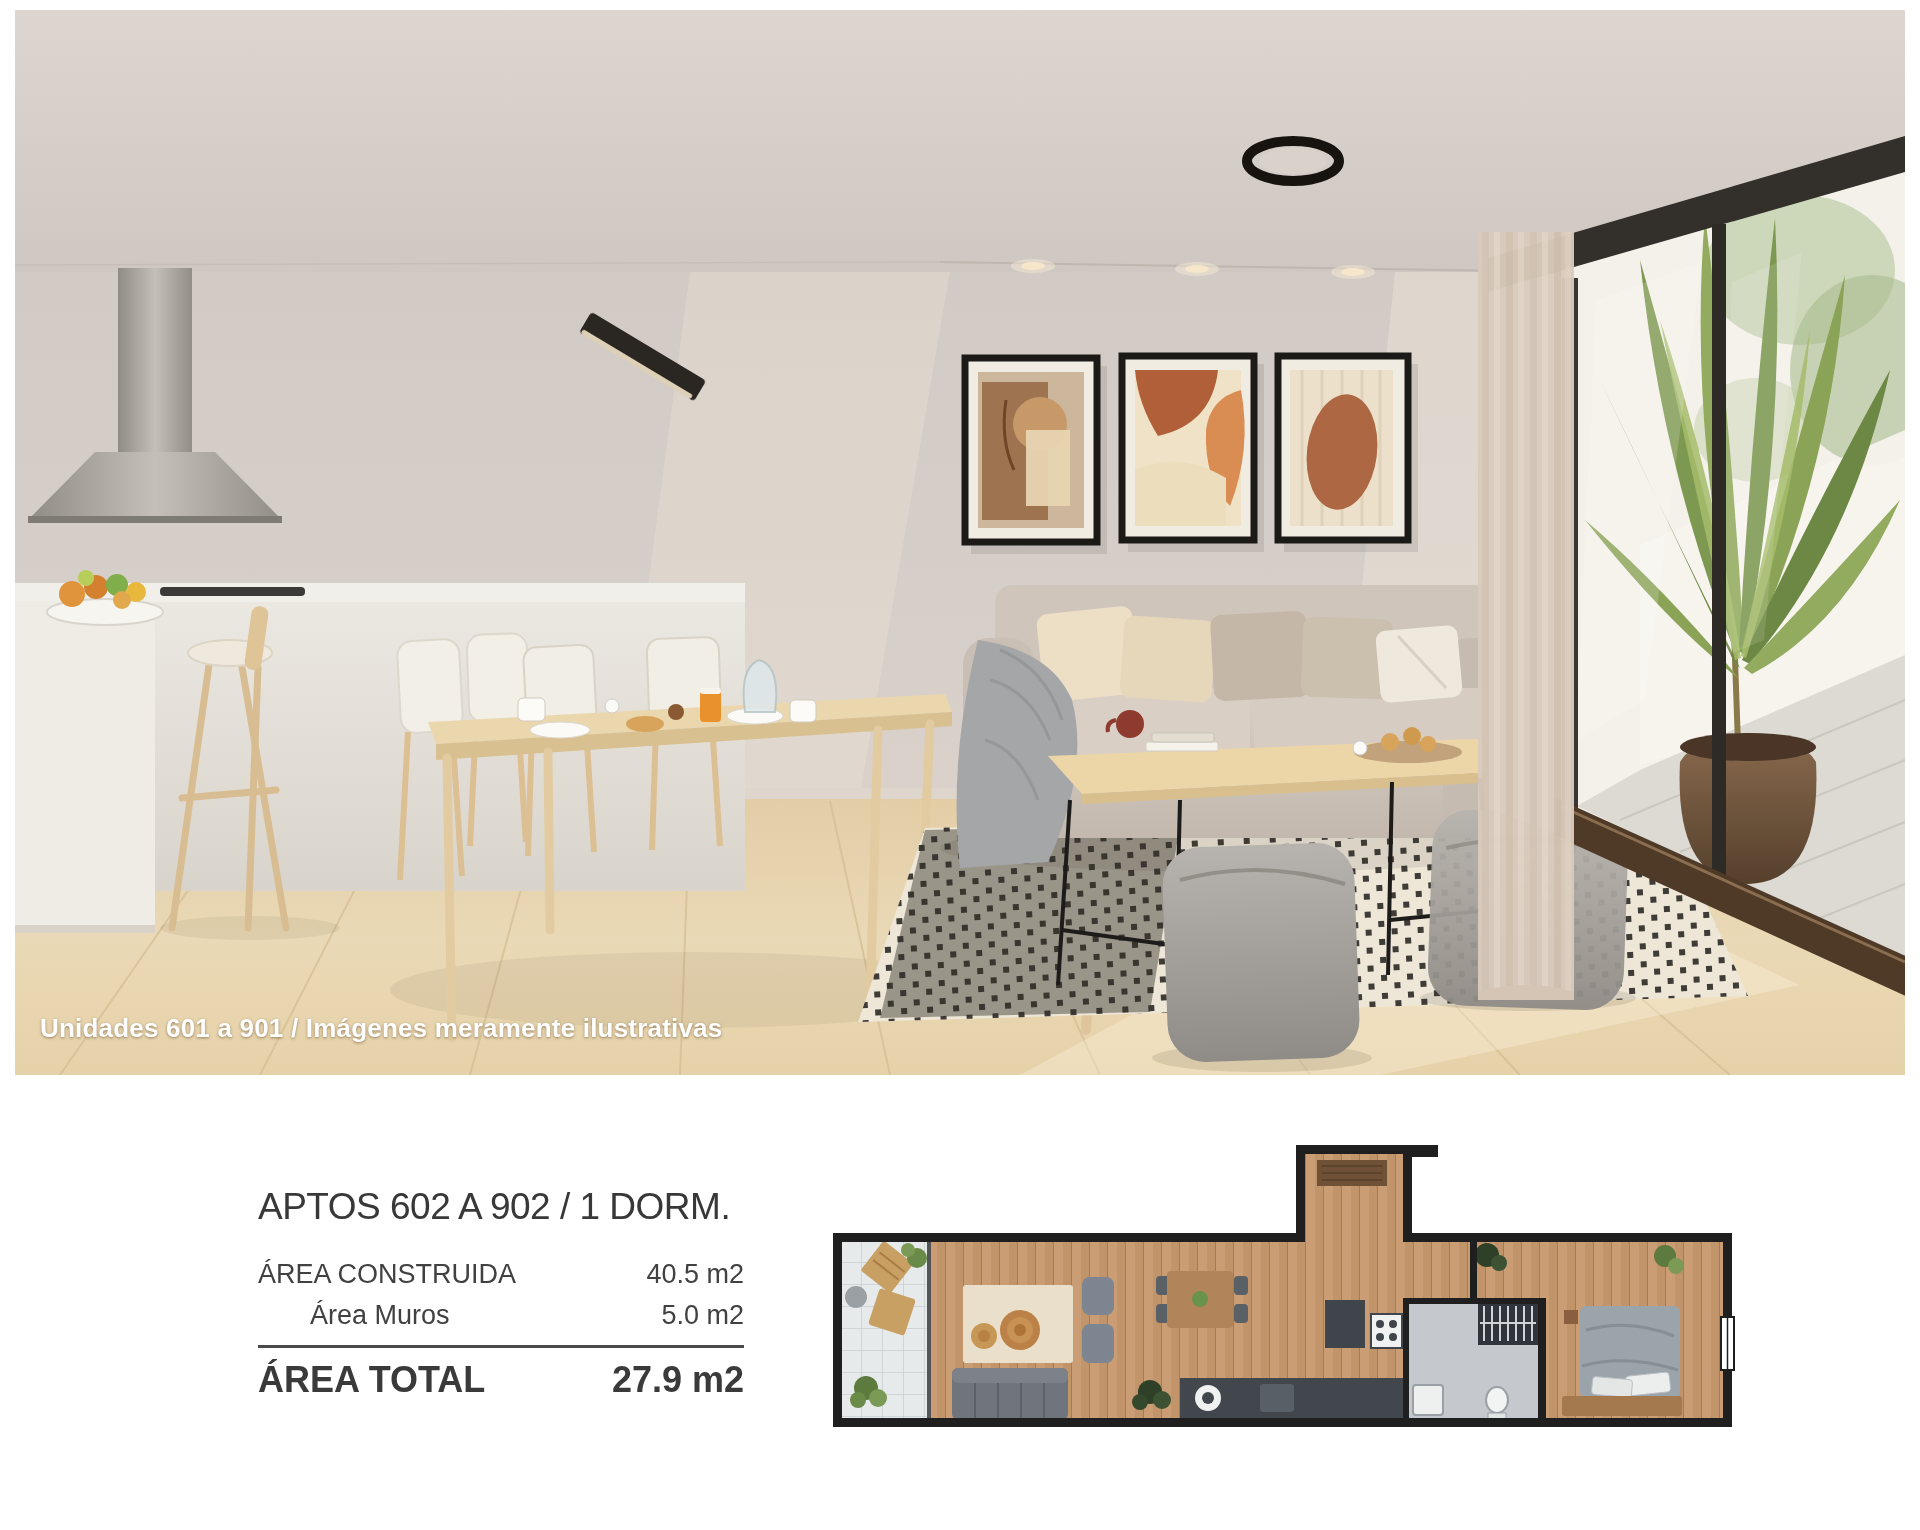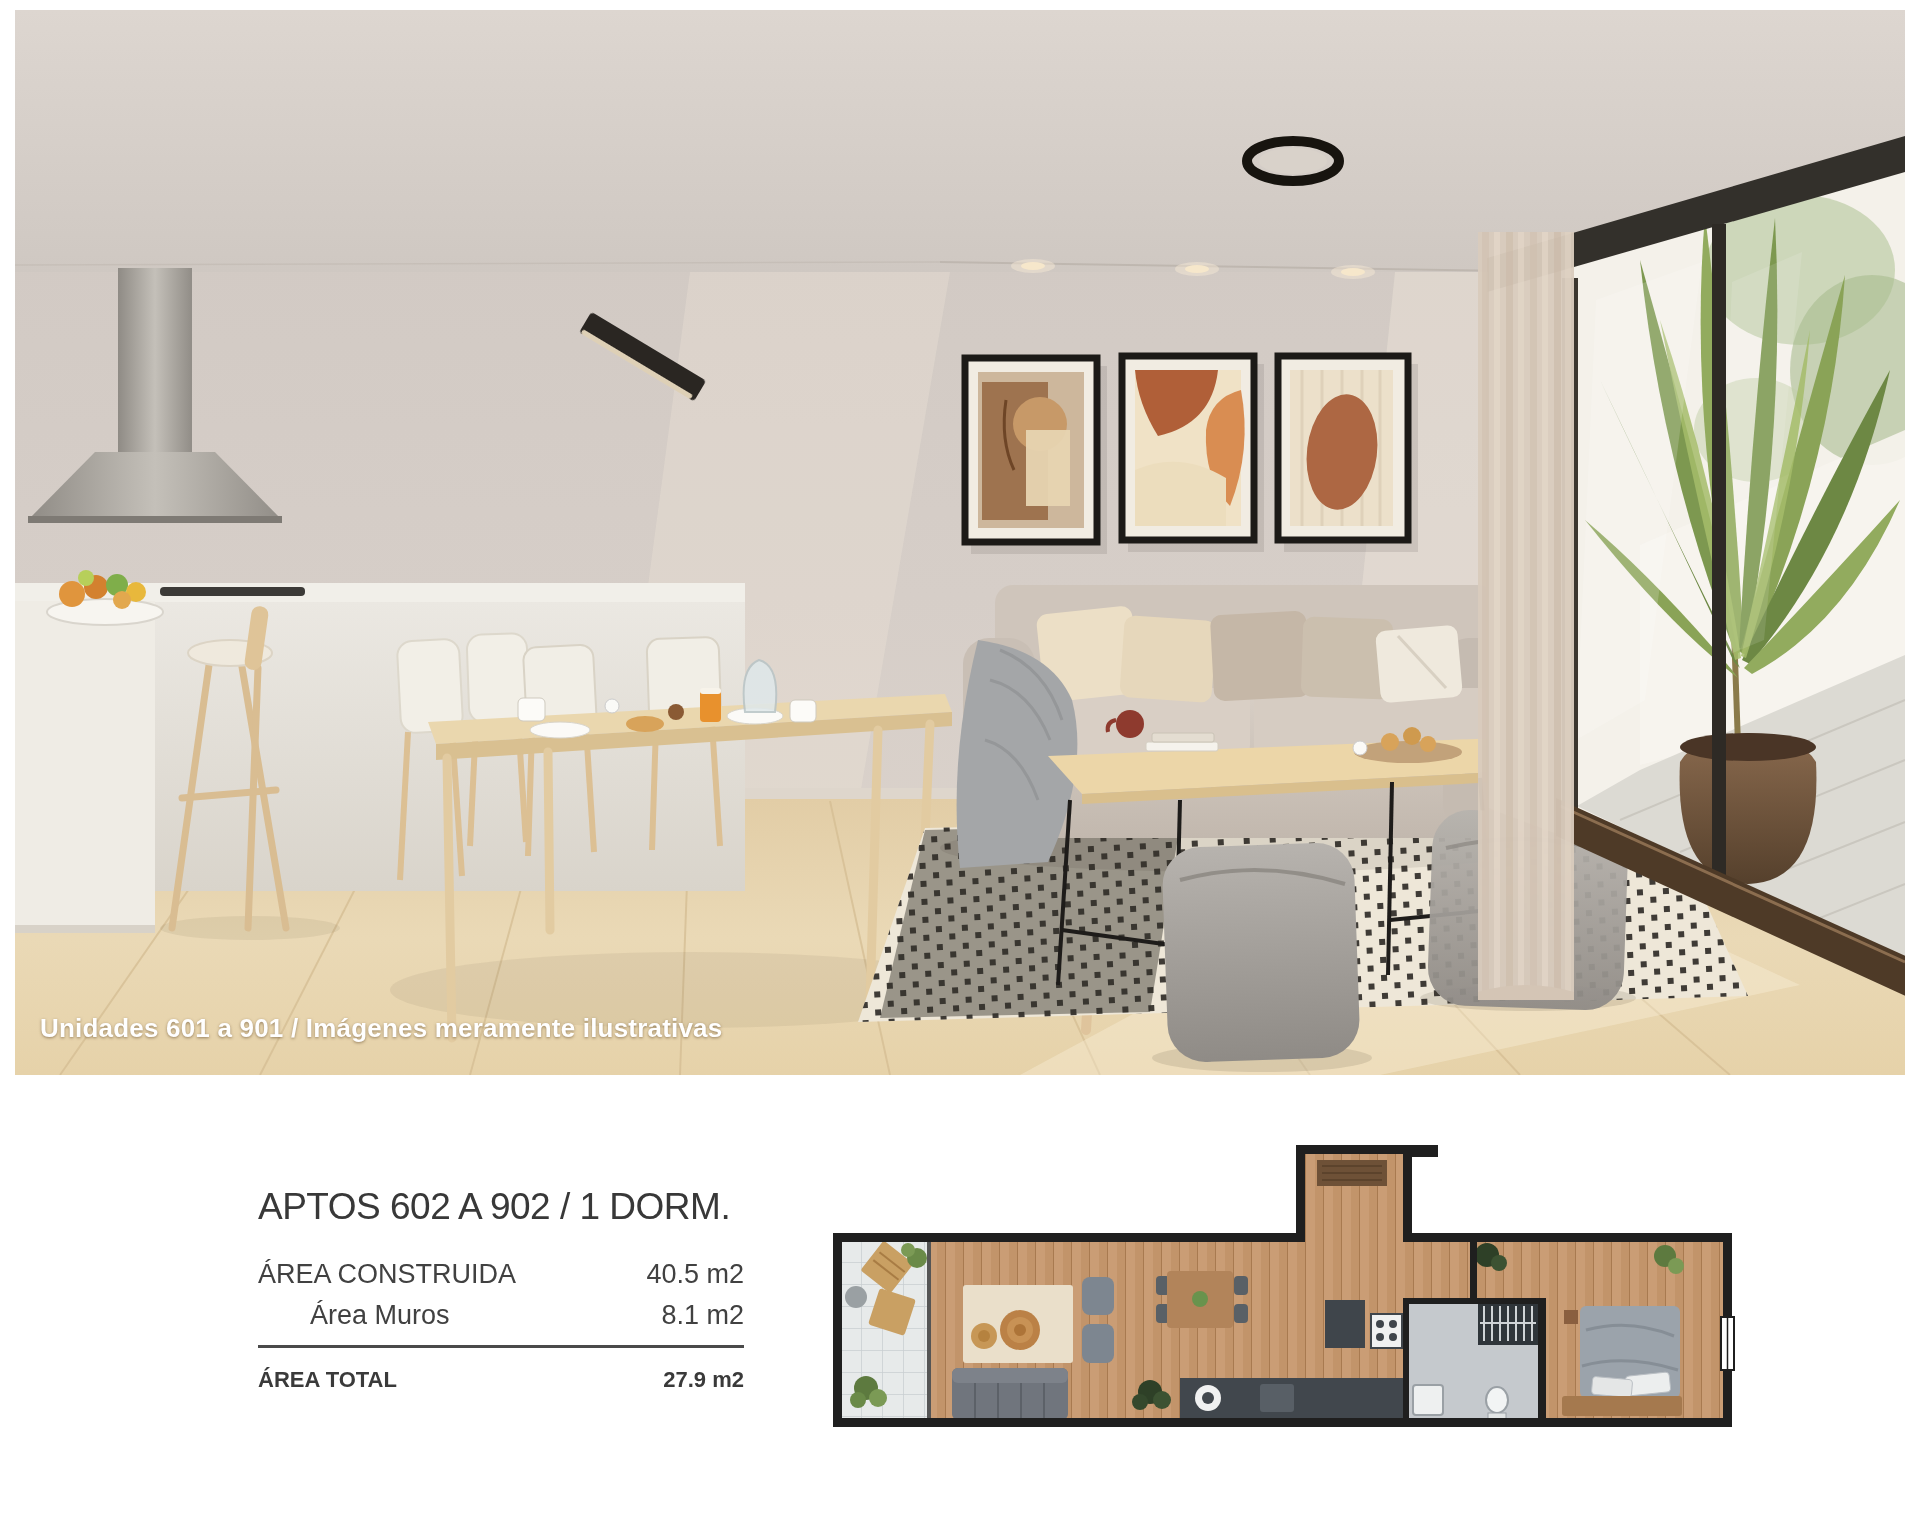--- a/index.html
+++ b/index.html
@@ -10,21 +10,21 @@
   .photo-caption{position:absolute;left:25px;top:1003px;font-size:26px;font-weight:bold;
         color:#ffffff;letter-spacing:.2px;text-shadow:0 1px 3px rgba(80,55,25,.55);}
   .info{position:absolute;left:258px;top:1186px;width:486px;color:#3d3d3d;}
   .info-title{font-size:37px;font-weight:normal;letter-spacing:-0.5px;color:#383838;white-space:nowrap;}
   .info-rows{margin-top:26px;}
   .row{display:flex;justify-content:space-between;font-size:27px;line-height:41px;color:#414141;}
   .row .label{white-space:nowrap;}
   .row.sub .label{padding-left:52px;}
   .row .value{text-align:center;white-space:nowrap;}
   .sep{border:none;border-top:3px solid #4a4a4a;margin:9px 0 8px 0;}
-  .row.total{font-weight:bold;font-size:22px;line-height:48px;color:#3a3a3a;}
+  .row.total{font-weight:bold;font-size:36px;line-height:48px;color:#3a3a3a;}
   .plan-wrap{position:absolute;left:820px;top:1130px;width:930px;height:310px;}
   .plan-wrap svg{display:block;width:930px;height:310px;}
 </style>
 </head>
 <body>
 
 <div class="page">
 
   <div class="photo-wrap">
     <svg viewBox="15 10 1890 1065" preserveAspectRatio="none">
@@ -369,21 +369,21 @@
 
   <div class="info">
     <div class="info-title">APTOS 602 A 902 / 1 DORM.</div>
     <div class="info-rows">
       <div class="row main">
         <span class="label">ÁREA CONSTRUIDA</span>
         <span class="value">40.5 m2</span>
       </div>
       <div class="row sub">
         <span class="label">Área Muros</span>
-        <span class="value">8.1 m2</span>
+        <span class="value">5.0 m2</span>
       </div>
       <hr class="sep">
       <div class="row total">
         <span class="label">ÁREA TOTAL</span>
         <span class="value">27.9 m2</span>
       </div>
     </div>
   </div>
 
   <div class="plan-wrap">

